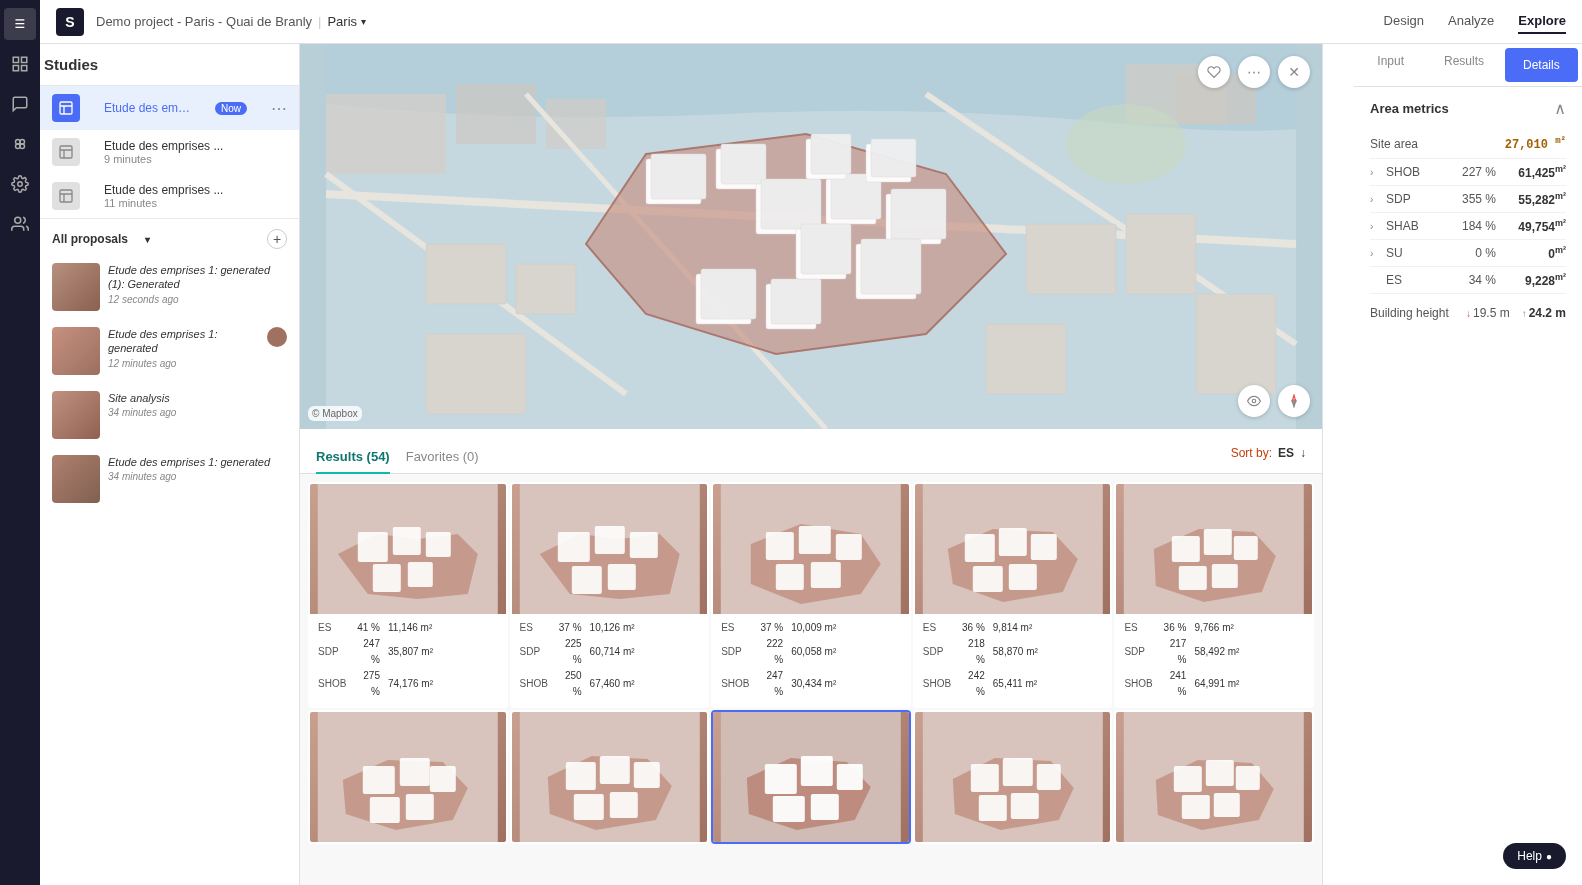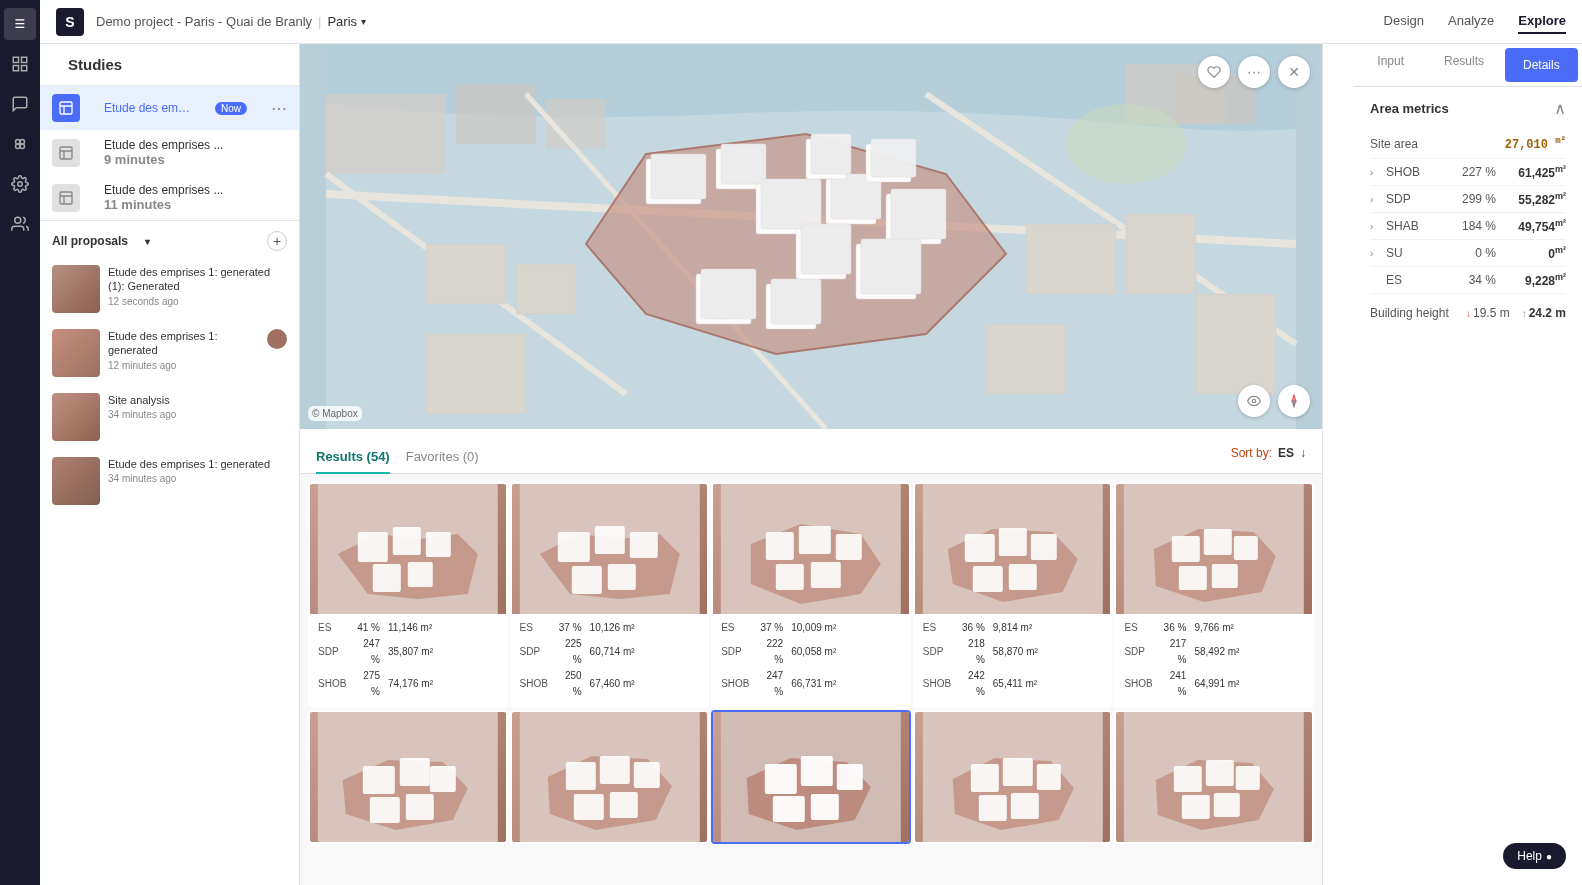--- a/index.html
+++ b/index.html
@@ -17,41 +17,41 @@
     .topbar-breadcrumb { font-size: 13px; color: #555; display: flex; align-items: center; gap: 6px; }
     .topbar-sep { color: #ccc; }
     .topbar-city { display: flex; align-items: center; gap: 4px; color: #333; font-weight: 500; }
     .topbar-nav { margin-left: auto; display: flex; gap: 24px; }
     .topbar-nav-item { font-size: 13px; color: #555; cursor: pointer; padding: 4px 0; }
     .topbar-nav-item.active { color: #1a1a2e; font-weight: 600; border-bottom: 2px solid #1a1a2e; }
 
     
     .content { display: flex; flex: 1; overflow: hidden; }
     .studies-panel { width: 260px; background: #fff; border-right: 1px solid #e0e0e0; display: flex; flex-direction: column; flex-shrink: 0; }
-    .studies-header { padding: 12px 28px; font-size: 15px; font-weight: 600; border-bottom: 1px solid #e8e8e8; }
+    .studies-header { padding: 12px 4px; font-size: 15px; font-weight: 600; border-bottom: 1px solid #e8e8e8; }
     .study-item { display: flex; align-items: center; gap: 24px; padding: 8px 12px; cursor: pointer; }
     .study-item.active { background: #e8f0fe; }
     .study-item-icon { width: 28px; height: 28px; border-radius: 4px; flex-shrink: 0; overflow: hidden; }
     .study-item-icon.active-icon { background: #4a6cf7; display: flex; align-items: center; justify-content: center; }
     .study-item-icon.gray-icon { background: #e0e0e0; display: flex; align-items: center; justify-content: center; }
     .study-item-info { flex: 1; min-width: 0; }
     .study-item-name { font-size: 12px; font-weight: 500; white-space: nowrap; overflow: hidden; text-overflow: ellipsis; color: #333; }
     .study-item.active .study-item-name { color: #4a6cf7; }
-    .study-item-time { font-size: 13px; color: #888; font-weight: bold; }
+    .study-item-time { font-size: 11px; color: #888; }
     .study-item-badge { background: #4a6cf7; color: #fff; font-size: 10px; padding: 1px 6px; border-radius: 10px; }
     .study-item-dots { color: #888; font-size: 16px; cursor: pointer; }
 
     .proposals-header { display: flex; align-items: center; justify-content: space-between; padding: 10px 12px 6px; border-top: 1px solid #e8e8e8; }
     .proposals-title { font-size: 12px; font-weight: 600; color: #333; display: flex; align-items: center; gap: 17px; cursor: pointer; }
     .proposals-add { width: 20px; height: 20px; border-radius: 50%; border: 1px solid #ccc; display: flex; align-items: center; justify-content: center; cursor: pointer; font-size: 14px; color: #555; }
 
     .proposal-item { display: flex; align-items: flex-start; gap: 8px; padding: 8px 12px; cursor: pointer; }
     .proposal-thumb { width: 48px; height: 48px; border-radius: 4px; background: #c9b0a0; flex-shrink: 0; overflow: hidden; position: relative; }
     .proposal-thumb-img { width: 100%; height: 100%; background: linear-gradient(135deg, #c9a090 0%, #a07060 100%); }
-    .proposal-info { flex: 1; min-width: 0; }
+    .proposal-info { flex: 1; min-width: 0; font-style: italic; }
     .proposal-name { font-size: 11px; font-weight: 500; color: #333; line-height: 1.3; }
     .proposal-time { font-size: 10px; color: #888; margin-top: 2px; }
     .proposal-avatar { width: 20px; height: 20px; border-radius: 50%; background: #a07060; flex-shrink: 0; }
 
     
     .map-results { flex: 1; display: flex; flex-direction: column; overflow: hidden; }
     .map-container { height: 385px; background: #b8cfd8; position: relative; flex-shrink: 0; overflow: hidden; }
     
     .map-controls-top { position: absolute; top: 12px; right: 12px; display: flex; gap: 8px; }
     .map-ctrl-btn { width: 32px; height: 32px; border-radius: 50%; background: #fff; border: none; cursor: pointer; display: flex; align-items: center; justify-content: center; box-shadow: 0 1px 4px rgba(0,0,0,0.2); }
@@ -471,21 +471,21 @@
                     <span class="metric-val">10,009 m²</span>
                   </div>
                 <div class="metric-row">
                     <span class="metric-label">SDP</span>
                     <span class="metric-pct">222 %</span>
                     <span class="metric-val">60,058 m²</span>
                   </div>
                 <div class="metric-row">
                     <span class="metric-label">SHOB</span>
                     <span class="metric-pct">247 %</span>
-                    <span class="metric-val">66,731 m²</span>
+                    <span class="metric-val">30,434 m²</span>
                   </div>
               </div>
             </div>
 
             <div class="result-card">
               <div class="result-card-img">
                 <svg width="100%" height="100%" viewBox="0 0 180 130" xmlns="http://www.w3.org/2000/svg">
                   <rect width="180" height="130" fill="#d8c4bc"></rect>
                   <path d="M25,65 L70,45 L130,48 L155,75 L140,108 L80,118 L30,100 Z" fill="#c09080" opacity="0.8"></path>
                   <g fill="white" opacity="0.9">
@@ -659,21 +659,21 @@
             <span class="metric-detail-label">SHOB</span>
             <span class="metric-detail-pct">227 %</span>
             <span class="metric-detail-val">
               <span>61,425</span><sup>m²</sup>
             </span>
           </div>
 
           <div class="metric-detail-row">
             <span class="metric-detail-chevron">›</span>
             <span class="metric-detail-label">SDP</span>
-            <span class="metric-detail-pct">299 %</span>
+            <span class="metric-detail-pct">355 %</span>
             <span class="metric-detail-val">
               <span>55,282</span><sup>m²</sup>
             </span>
           </div>
 
           <div class="metric-detail-row">
             <span class="metric-detail-chevron">›</span>
             <span class="metric-detail-label">SHAB</span>
             <span class="metric-detail-pct">184 %</span>
             <span class="metric-detail-val">

